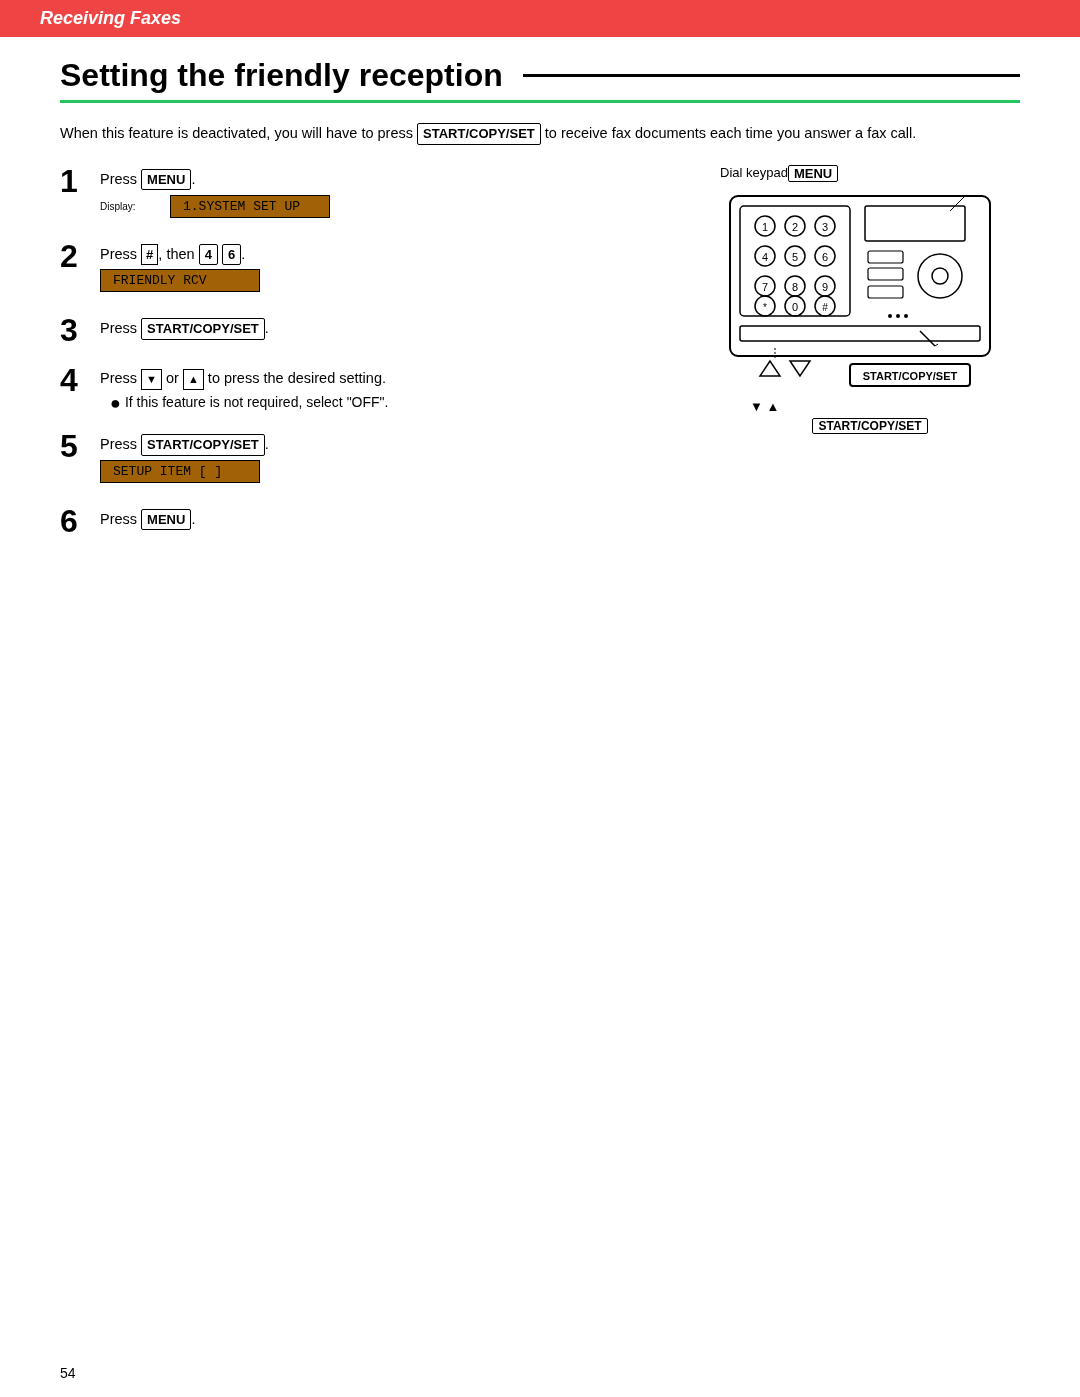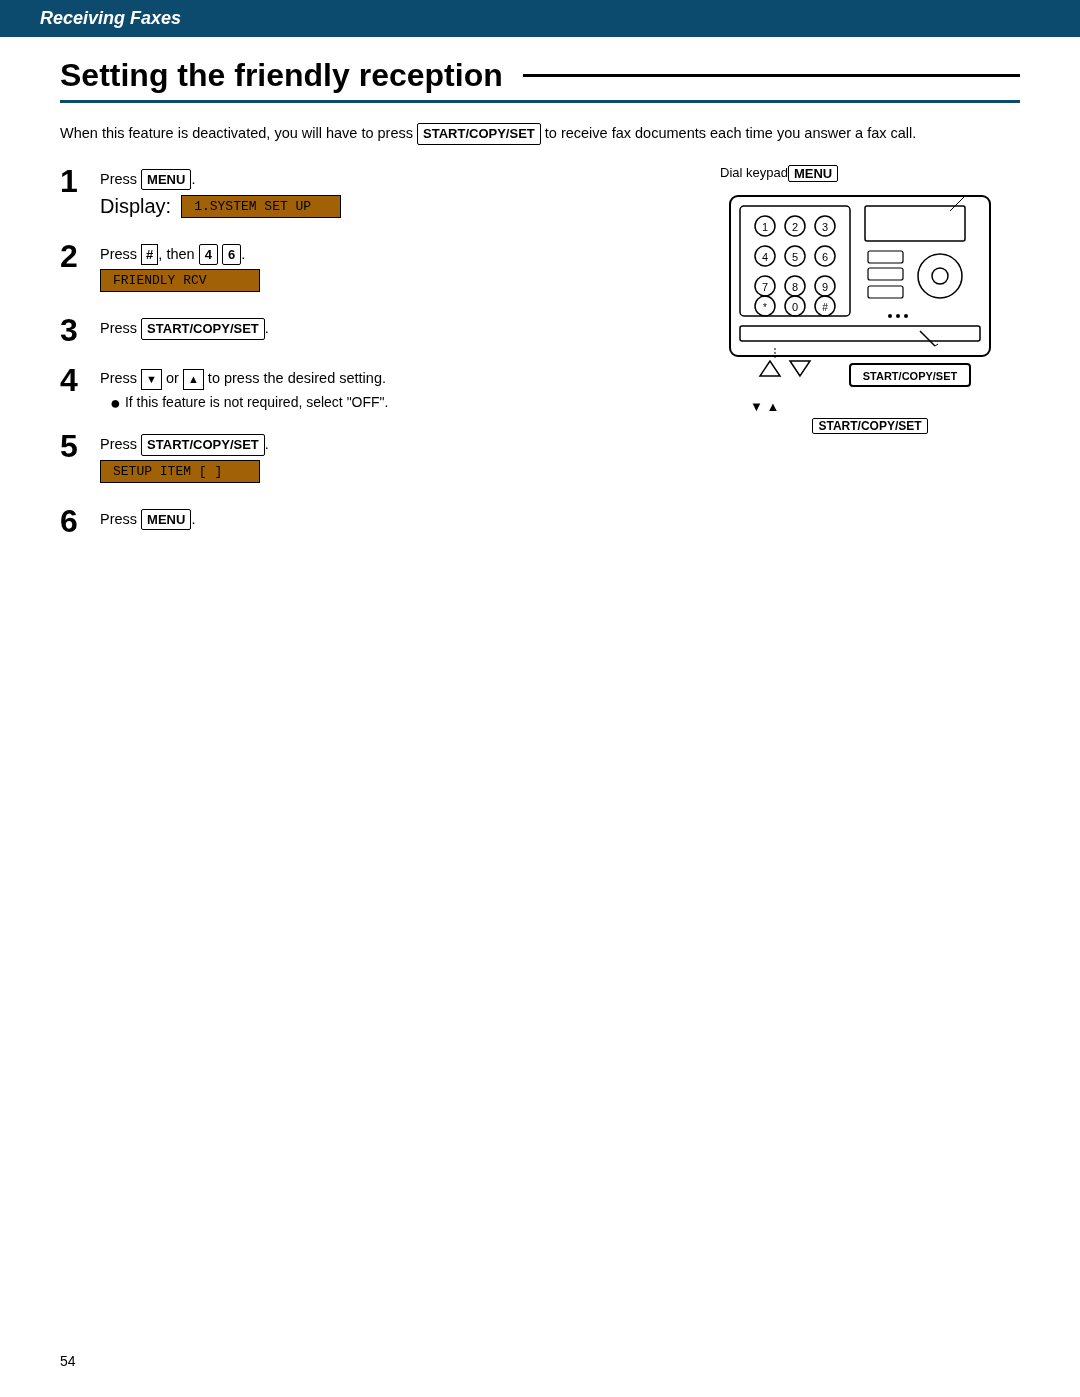--- a/index.html
+++ b/index.html
@@ -8,42 +8,42 @@
       font-family: Arial, Helvetica, sans-serif;
       font-size: 15px;
       color: #000;
       width: 1080px;
       min-height: 1397px;
       position: relative;
     }
 
     
     .header-bar {
-      background: #0c4a6e;
+      background: #ef4444;
       padding: 8px 40px;
       margin-bottom: 20px;
     }
     .header-bar span {
       font-style: italic;
       font-weight: bold;
       font-size: 18px;
       color: #fff;
     }
 
     
     .main-content {
       padding: 0 60px 40px 60px;
     }
 
     
     .page-title {
       font-size: 32px;
       font-weight: bold;
       margin-bottom: 20px;
-      border-bottom: 3px solid #0c4a6e;
+      border-bottom: 3px solid #22c55e;
       padding-bottom: 6px;
       display: flex;
       align-items: center;
       gap: 10px;
     }
     .page-title::after {
       content: '';
       display: inline-block;
       flex: 1;
       height: 3px;
@@ -108,21 +108,21 @@
 
     
     .display-line {
       display: flex;
       align-items: center;
       gap: 10px;
       margin-top: 4px;
       margin-bottom: 4px;
     }
     .display-label {
-      font-size: 20px;
+      font-size: 10px;
       min-width: 60px;
     }
     .lcd-box {
       border: 1.5px solid #000;
       padding: 3px 12px;
       font-family: 'Courier New', monospace;
       font-size: 13px;
       background: #a16207;
       min-width: 160px;
     }
@@ -174,21 +174,21 @@
 
     
     .fax-diagram {
       width: 280px;
       height: 220px;
     }
 
     
     .page-number {
       position: absolute;
-      bottom: 28px;
+      bottom: 16px;
       left: 60px;
       font-size: 14px;
     }
   </style>
 </head>
 <body>
 
 <div class="header-bar">
   <span>Receiving Faxes</span>
 </div>

